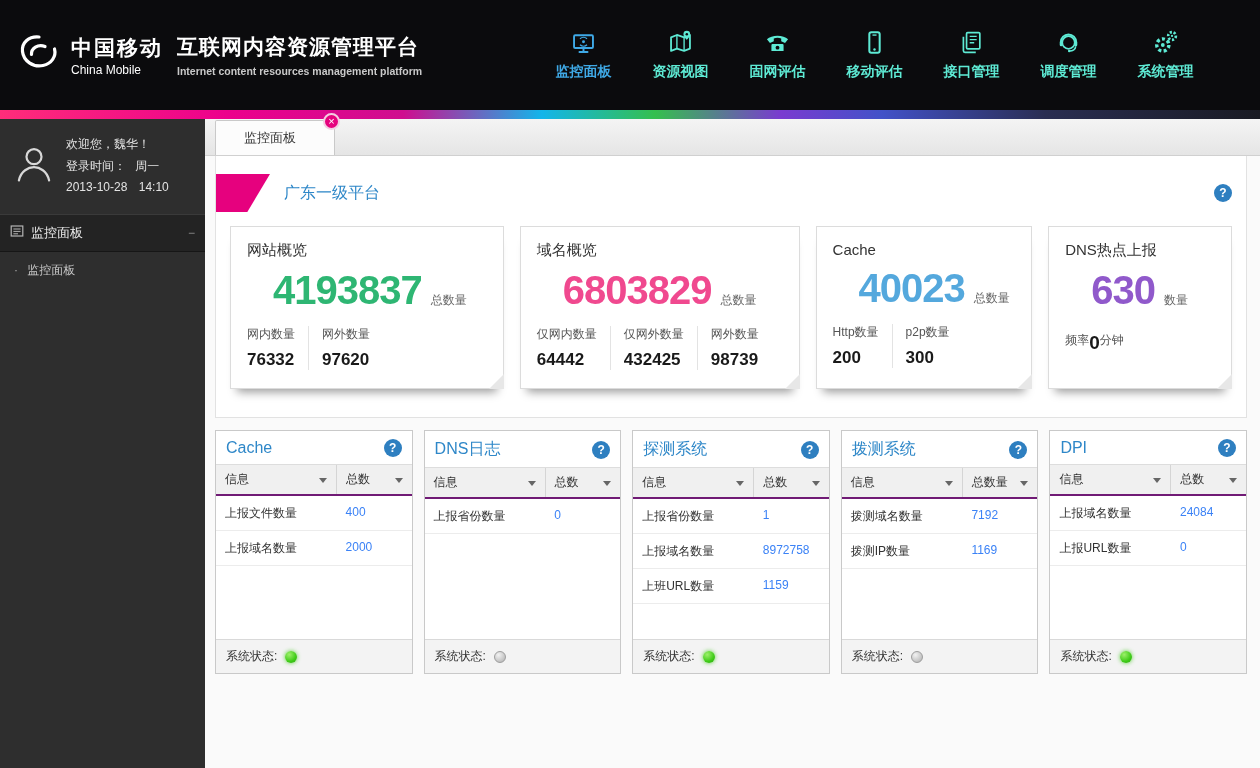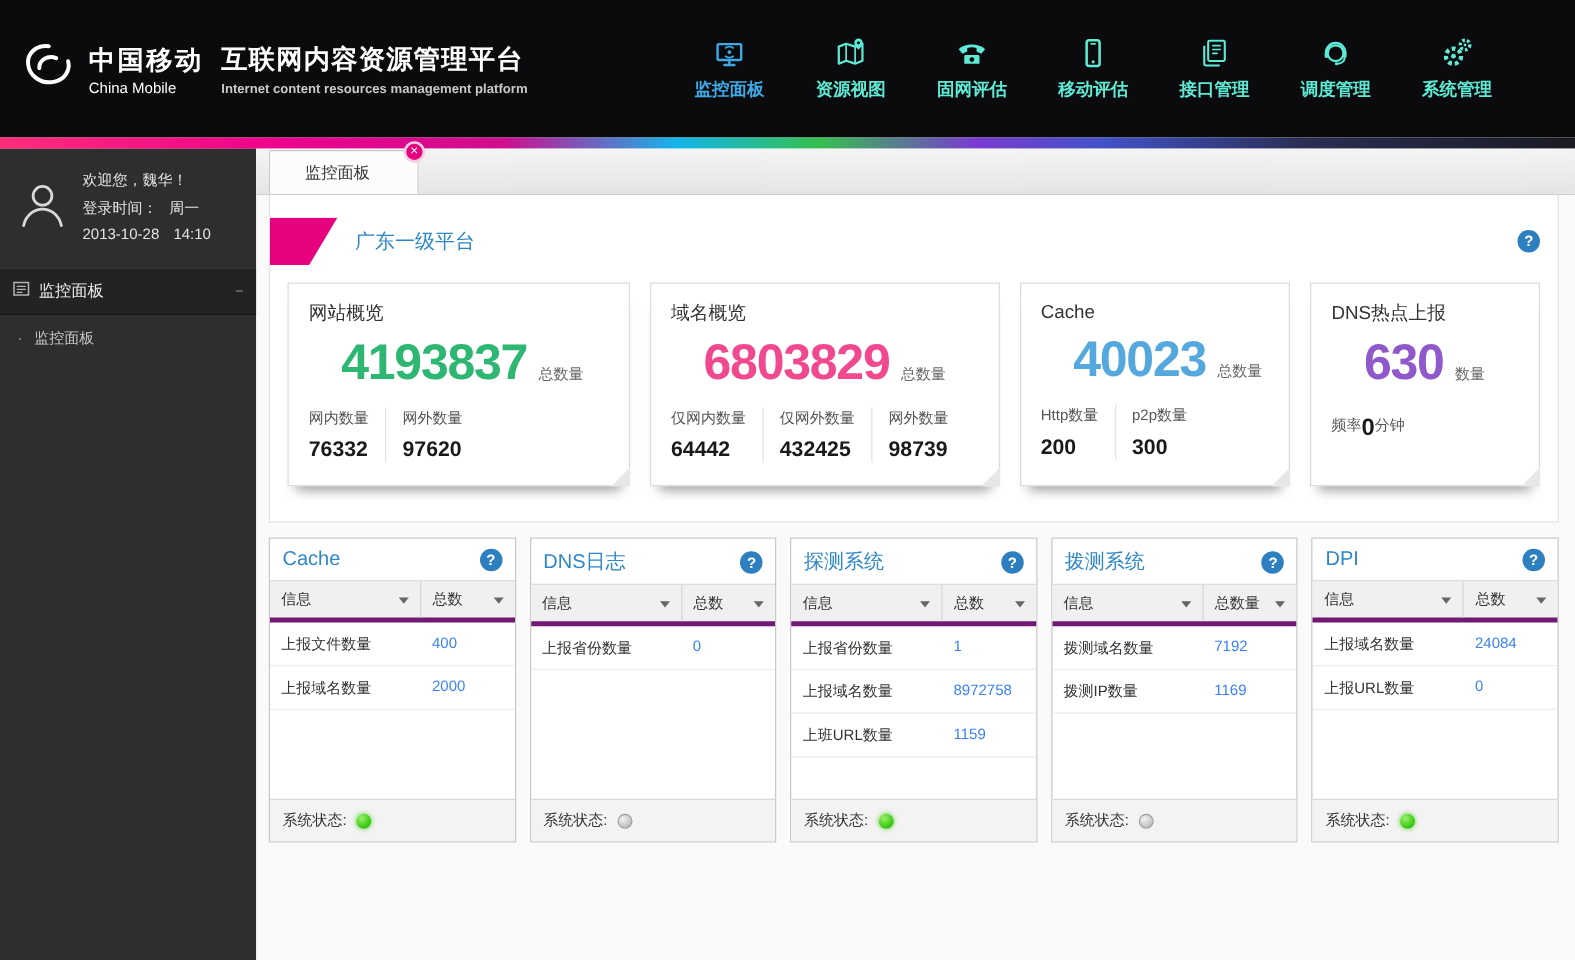--- a/index.html
+++ b/index.html
@@ -63,21 +63,21 @@
   .stat-label { font-size:12px; color:#555; white-space:nowrap; }
   .stat-value { font-size:17px; font-weight:bold; color:#1a1a1a; margin-top:7px; }
   .stat-inline { display:flex; align-items:flex-start; gap:0; border:none; padding:0; margin-top:6px; }
   .stat-inline .stat-value { margin-top:0; font-size:19px; }
 
   
   .panels { display:flex; gap:11px; margin:12px 13px 0 10px; }
   .panel { flex:1; background:#fff; border:1px solid #c9c9c9; height:244px; display:flex; flex-direction:column; min-width:0; }
   .panel-head { display:flex; align-items:center; justify-content:space-between; padding:8px 10px 7px; flex:none; }
   .panel-title { color:#2e87c8; font-size:16px; }
-  .panel-cols { display:flex; background:#f0f0f0; border-top:1px solid #ddd; border-bottom:4px solid #701a75; flex:none; }
+  .panel-cols { display:flex; background:#f0f0f0; border-top:1px solid #ddd; border-bottom:2px solid #701a75; flex:none; }
   .pcol { flex:1.8; display:flex; align-items:center; justify-content:space-between; padding:6px 9px; font-size:12px; color:#333; cursor:pointer; }
   .pcol.second { flex:1; border-left:1px solid #d5d5d5; }
   .caret { width:0; height:0; border:4px solid transparent; border-top:5px solid #666; margin-top:5px; flex:none; }
   .prow { display:flex; border-bottom:1px solid #ececec; flex:none; }
   .prow .pl { flex:1.8; padding:9px 9px 8px; font-size:12px; color:#333; white-space:nowrap; }
   .prow .pv { flex:1; padding:9px 9px 8px; font-size:12px; color:#3b82f6; }
   .pspacer { flex:1; }
   .pstatus { flex:none; border-top:1px solid #d9d9d9; background:#f3f3f3; display:flex; align-items:center; gap:8px; padding:8px 10px; font-size:12px; color:#333; }
   .dot { width:12px; height:12px; border-radius:50%; flex:none; }
   .dot[data-status="on"]  { background:radial-gradient(circle at 35% 30%, #9cf06a 0%, #3ecb17 60%, #2aa50e 100%); box-shadow:0 0 4px rgba(62,203,23,.85); }

